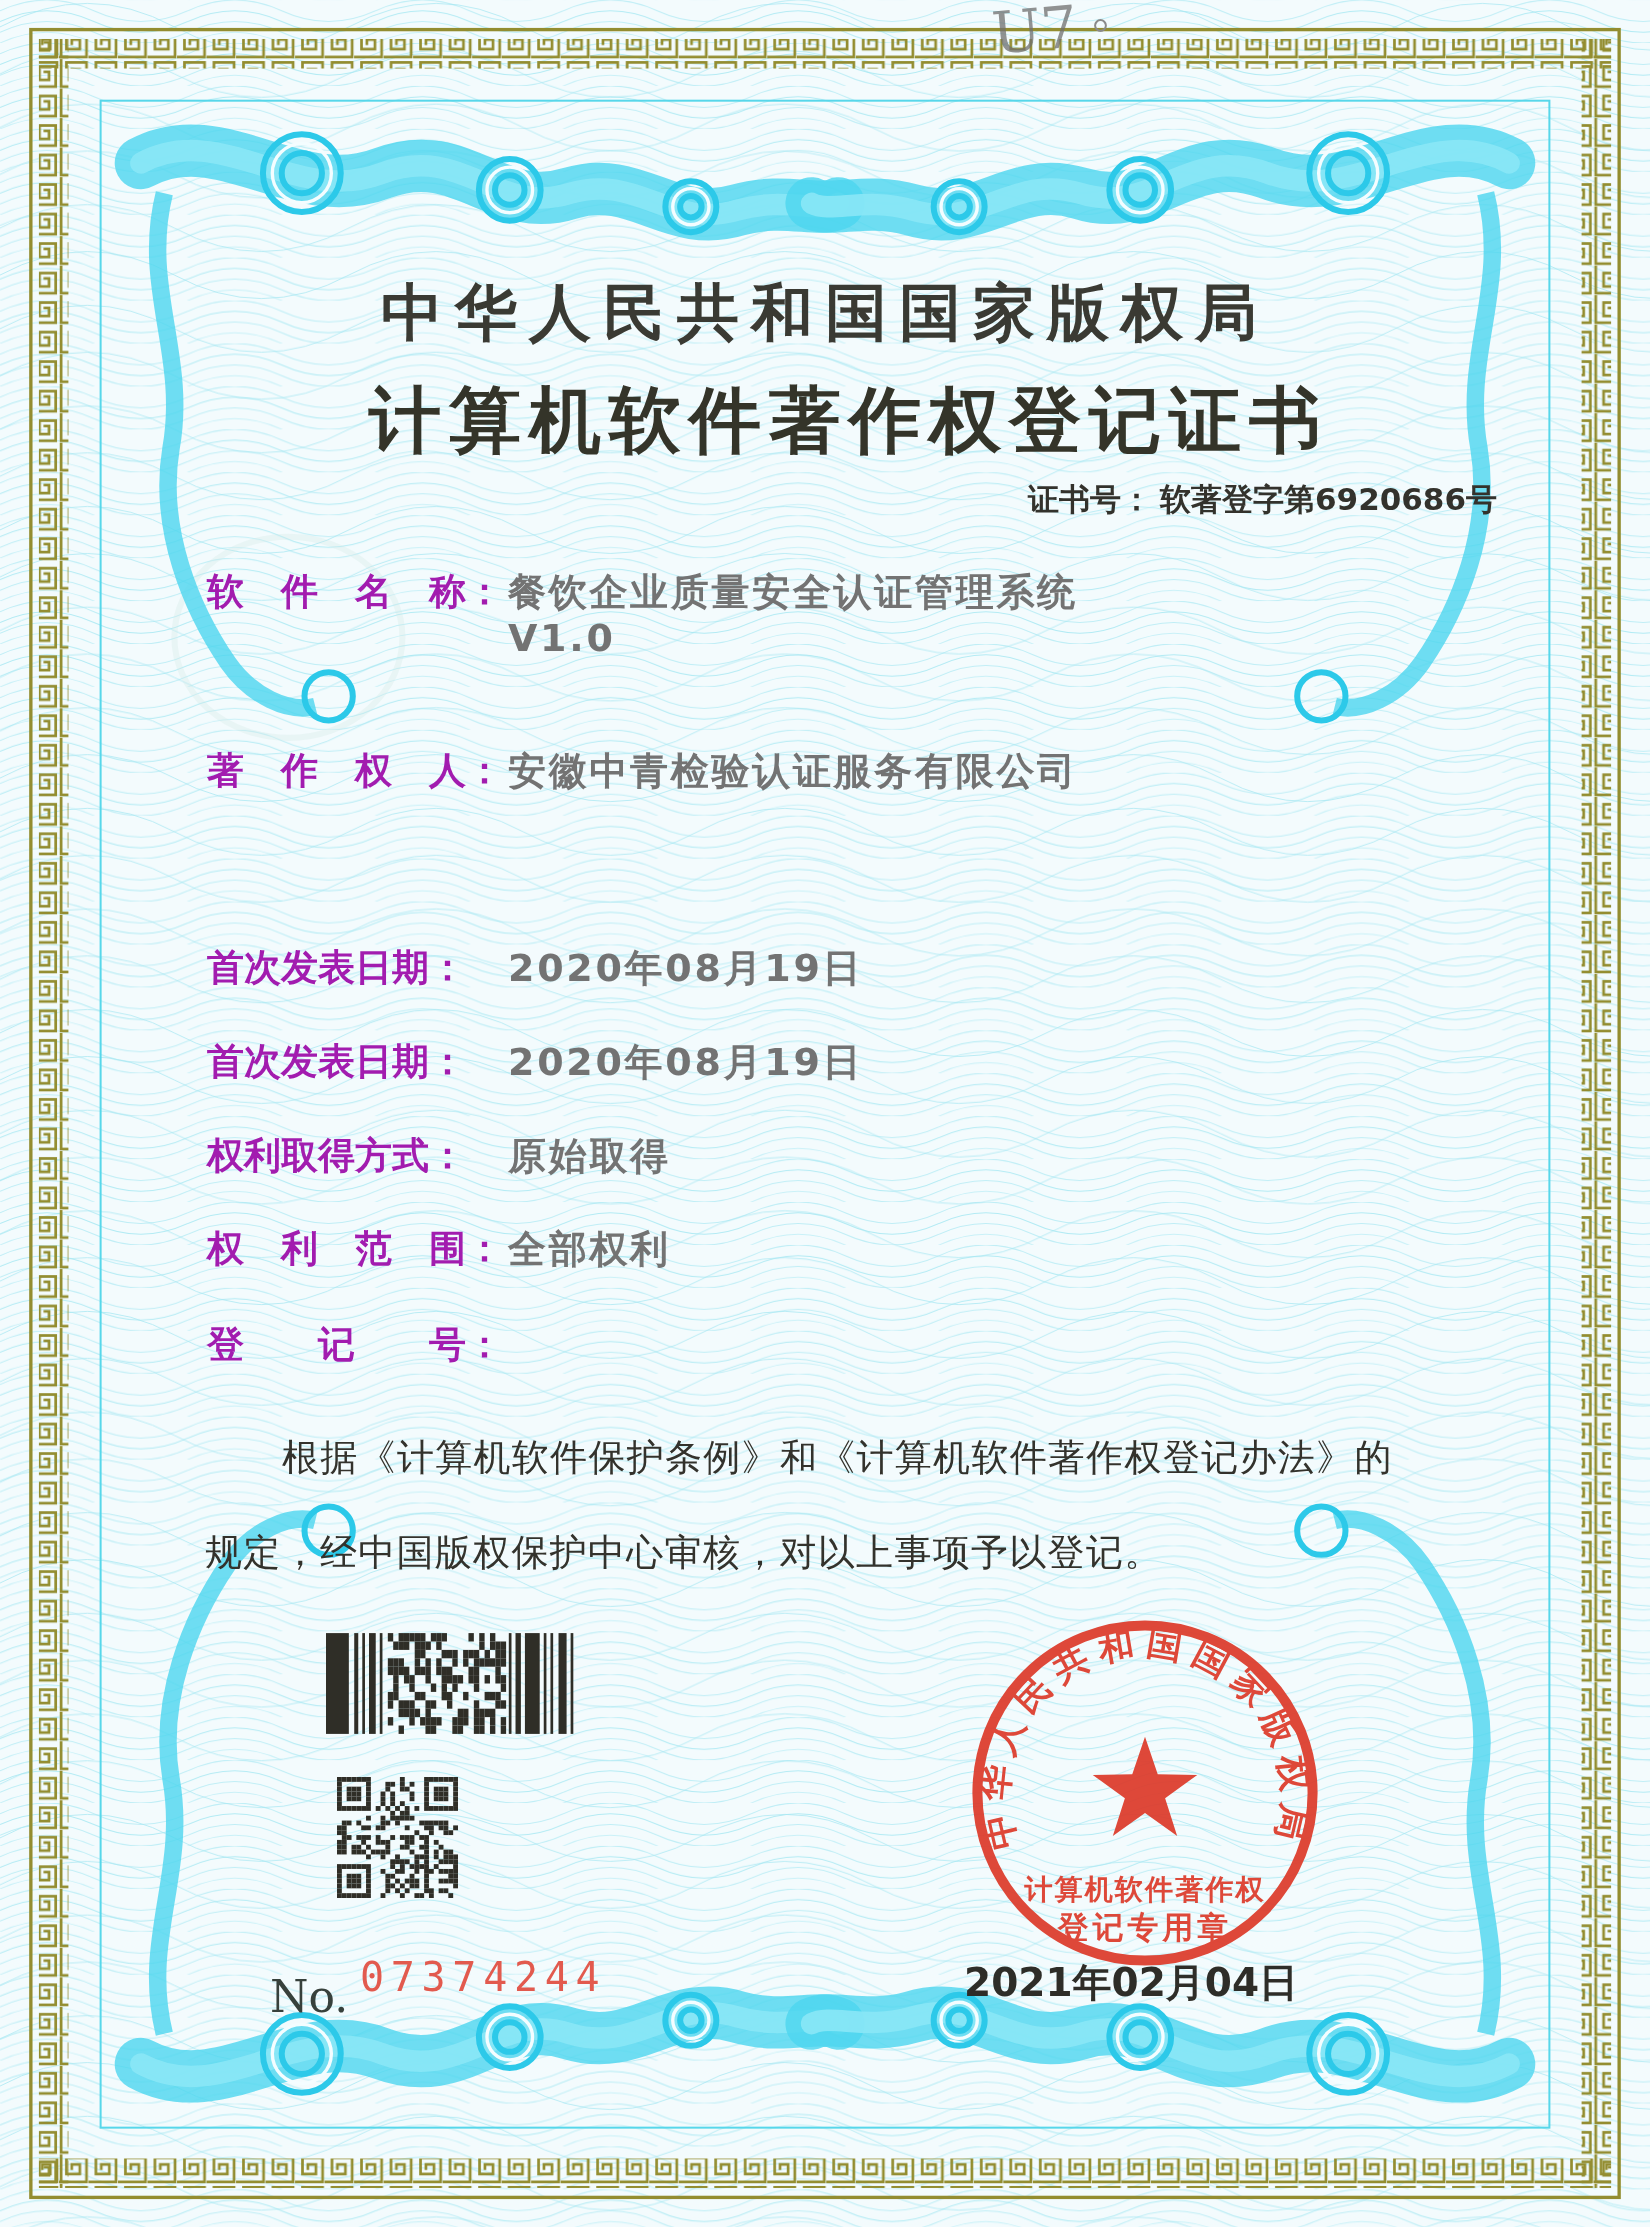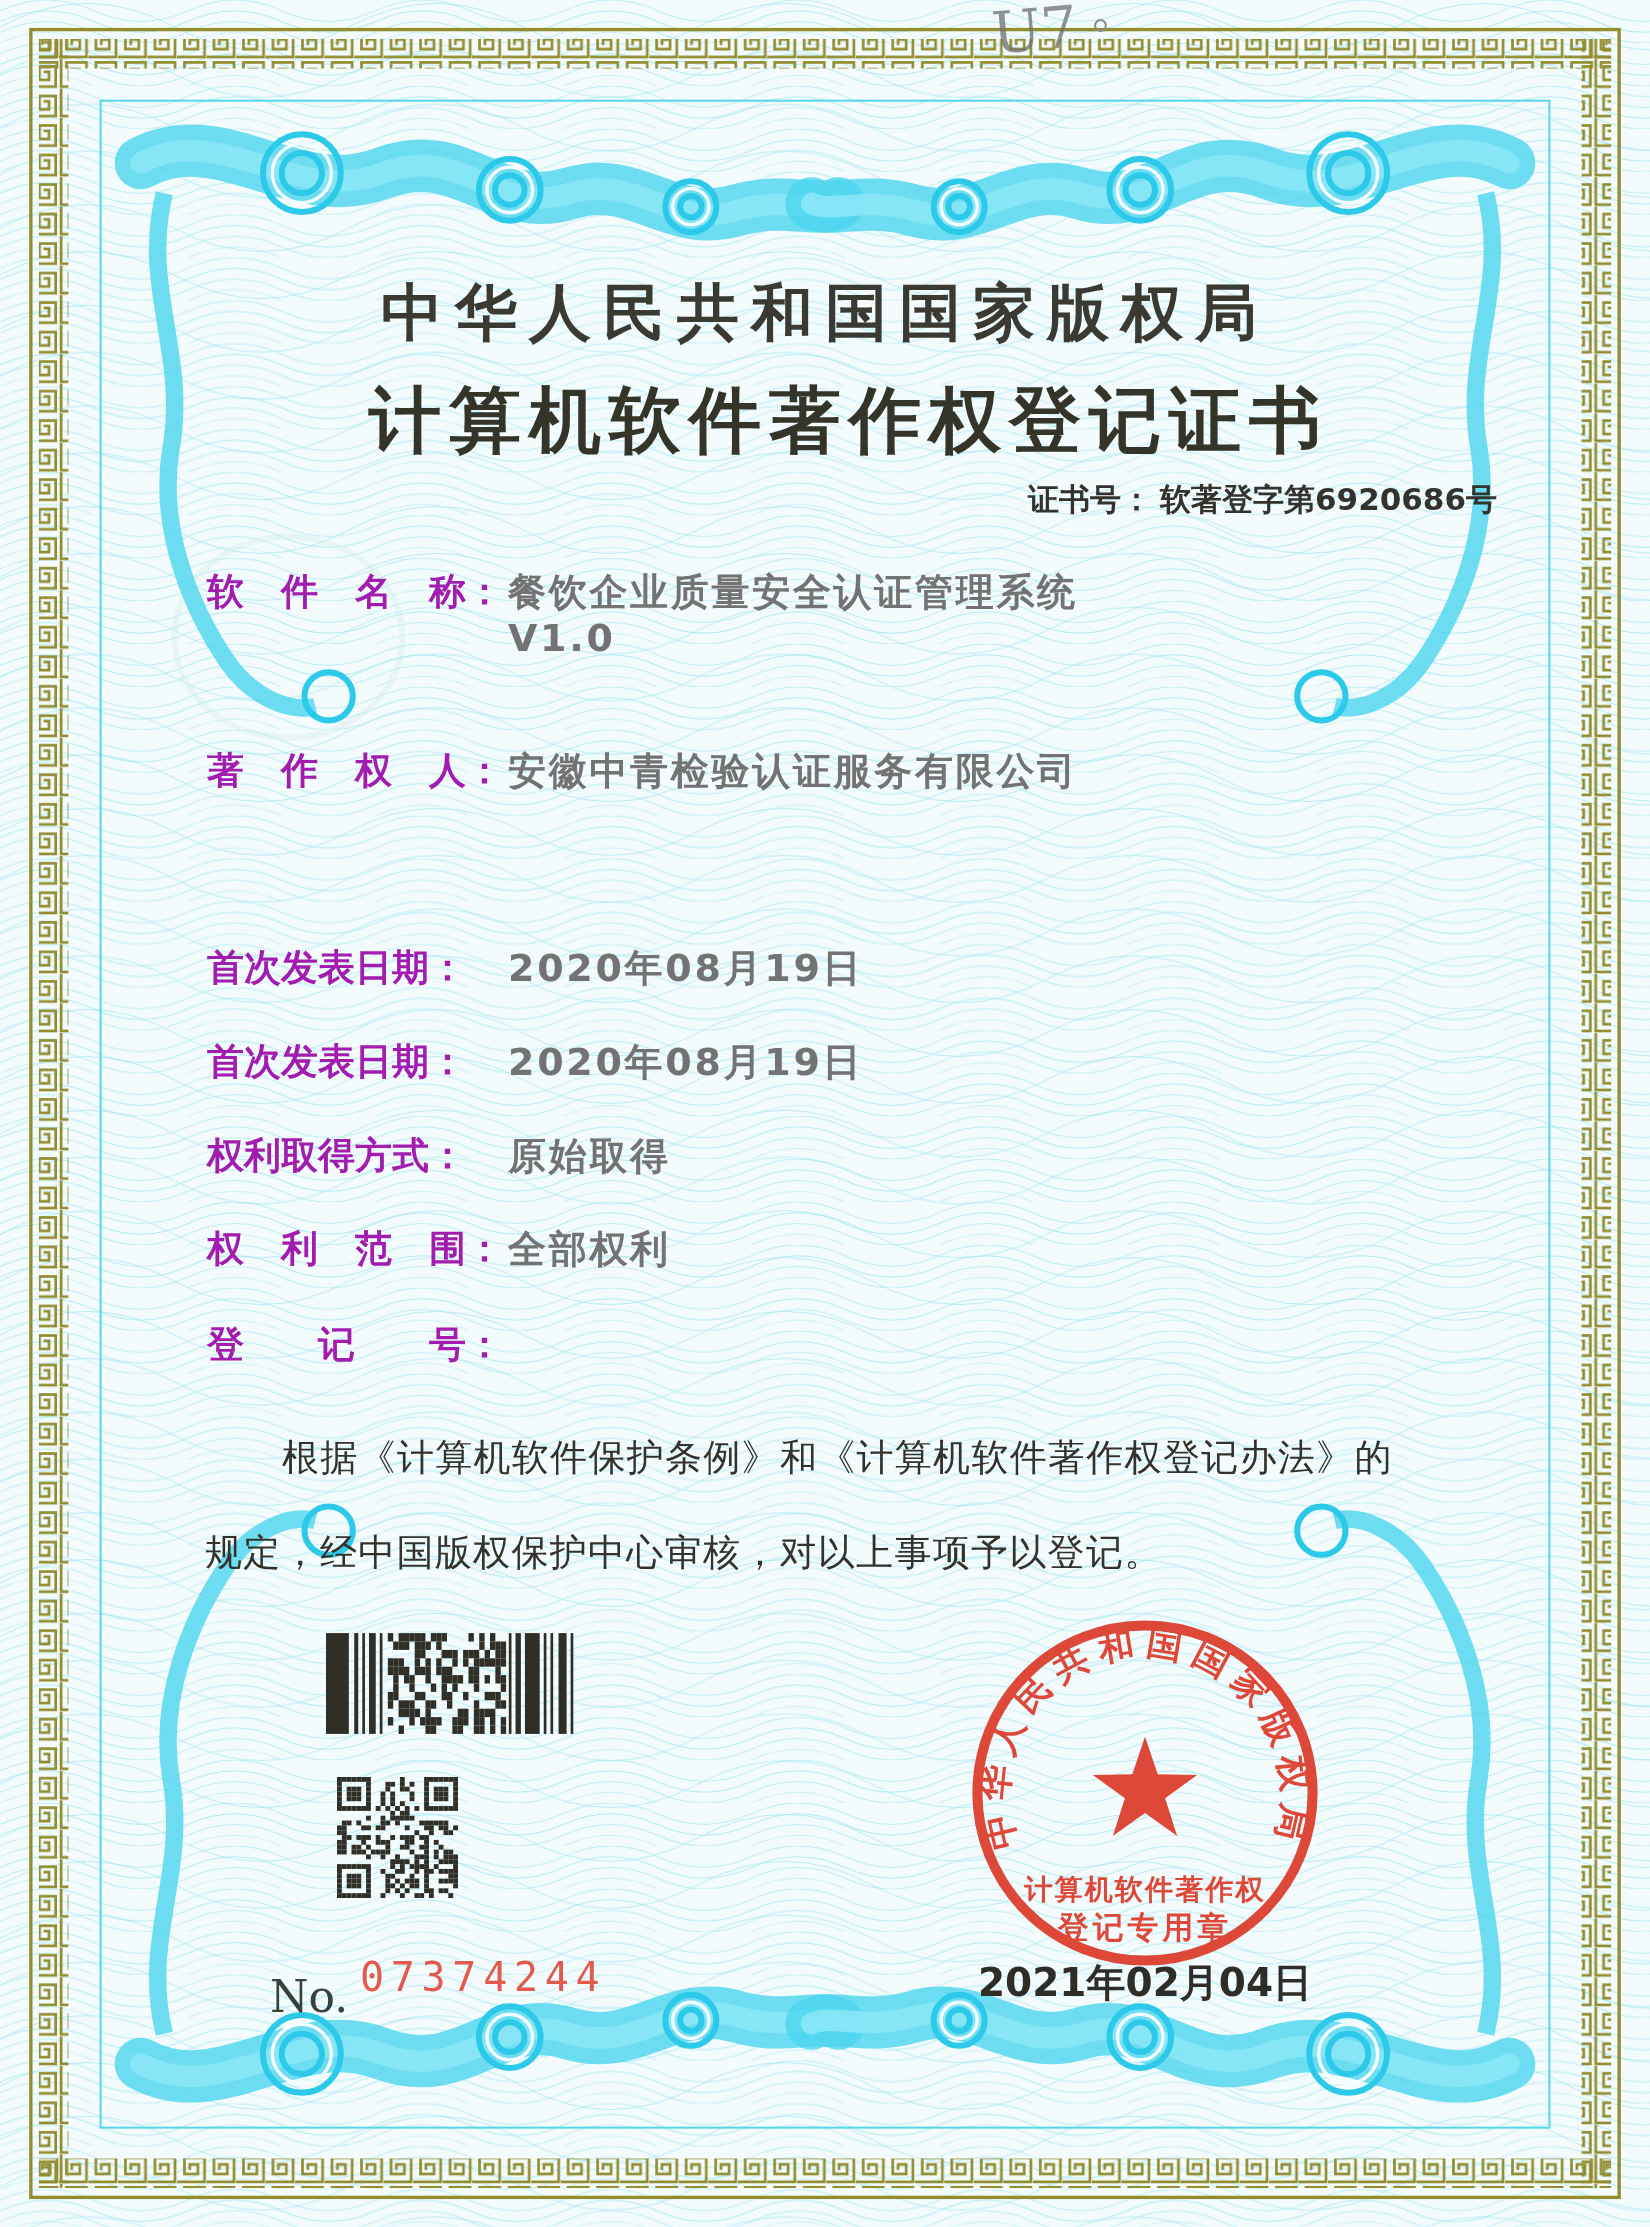--- a/index.html
+++ b/index.html
@@ -13,21 +13,21 @@
   .center{left:0;width:1650px;text-align:center;}
   .title1{top:271px;font-size:62px;font-weight:bold;letter-spacing:12px;color:#3a3a33;}
   .title2{left:47px;width:1604px;text-align:center;top:373px;font-size:72px;font-weight:bold;letter-spacing:8px;color:#343429;}
   .certno{left:1028px;top:479px;font-size:31px;font-weight:bold;color:#33322c;}
   .certno .gap{margin-left:8px;}
   .flabel{left:207px;font-size:37px;font-weight:bold;color:#a21caf;font-family:Liberation Mono, monospace;}
   .fvalue{left:508px;font-size:38px;font-weight:bold;letter-spacing:2.7px;color:#737373;text-align:center;}
   .para{font-size:37px;font-weight:normal;letter-spacing:1.3px;color:#33322c;}
   .serial-label{left:270px;top:1944px;font-size:44px;color:#37413c;font-family:"DejaVu Serif","Liberation Serif",serif;margin-top:27px;}
   .serial-num{left:360px;top:1954px;font-size:40px;letter-spacing:6.7px;color:#e25a4e;font-family:"DejaVu Sans Mono","Liberation Mono",monospace;}
-  .issue-date{left:964px;top:1956px;width:362px;text-align:center;font-size:39px;font-weight:bold;color:#2e2d28;}
+  .issue-date{left:964px;top:1956px;width:362px;text-align:left;font-size:39px;font-weight:bold;color:#2e2d28;}
   .handnote{left:992px;top:-4px;font-size:58px;color:#6f6f6f;opacity:.75;transform:rotate(-5deg);font-family:"DejaVu Serif","Liberation Serif",serif;}
   svg.layer{position:absolute;}
 </style>
 </head>
 <body>
 
 <div class="page">
 
   <svg class="bg" viewBox="0 0 2460 3320" aria-hidden="true">
     <defs>

